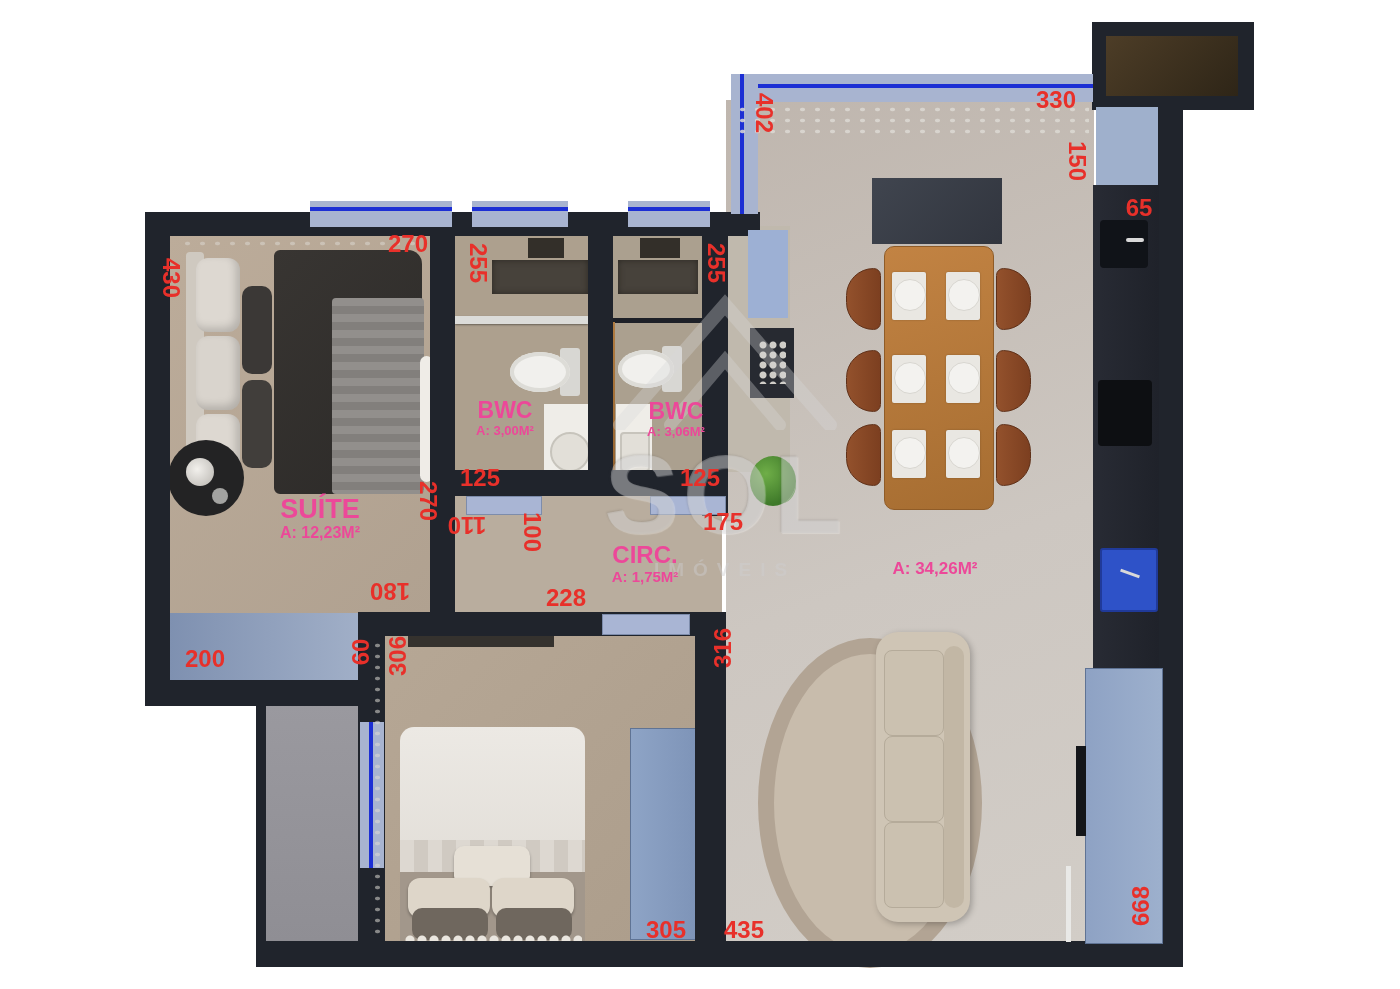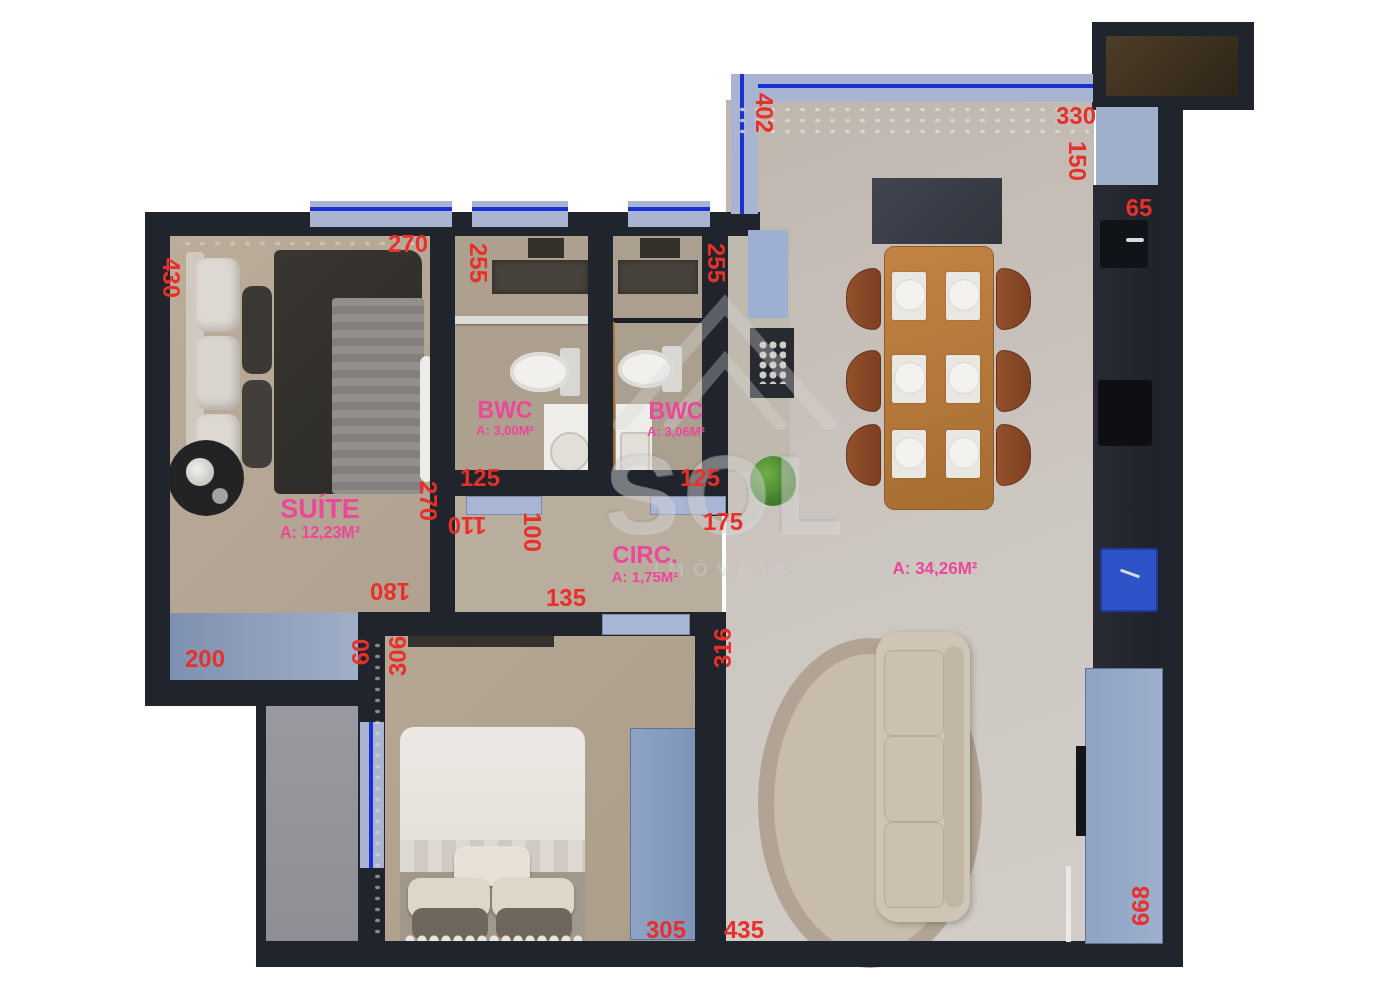--- a/index.html
+++ b/index.html
@@ -217,30 +217,30 @@
   <div class="room-label" style="left:935px;top:569px;">
     <div class="area" style="font-size:17px;">A: 34,26M²</div>
   </div>
 
   <div id="dims">
       <span class="dim" style="left: 171px; top: 278px; transform: translate(-50%, -50%) rotate(90deg);">430</span>
       <span class="dim" style="left: 408px; top: 244px; transform: translate(-50%, -50%) rotate(0deg);">270</span>
       <span class="dim" style="left: 478px; top: 263px; transform: translate(-50%, -50%) rotate(90deg);">255</span>
       <span class="dim" style="left: 716px; top: 263px; transform: translate(-50%, -50%) rotate(90deg);">255</span>
       <span class="dim" style="left: 764px; top: 113px; transform: translate(-50%, -50%) rotate(90deg);">402</span>
-      <span class="dim" style="left: 1056px; top: 116px; transform: translate(-50%, -50%) rotate(0deg); margin-left: 20px;">330</span>
+      <span class="dim" style="left: 1056px; top: 100px; transform: translate(-50%, -50%) rotate(0deg);">330</span>
       <span class="dim" style="left: 1077px; top: 161px; transform: translate(-50%, -50%) rotate(90deg);">150</span>
       <span class="dim" style="left: 1139px; top: 208px; transform: translate(-50%, -50%) rotate(0deg);">65</span>
       <span class="dim" style="left: 480px; top: 478px; transform: translate(-50%, -50%) rotate(0deg);">125</span>
       <span class="dim" style="left: 428px; top: 501px; transform: translate(-50%, -50%) rotate(90deg);">270</span>
       <span class="dim" style="left: 467px; top: 525px; transform: translate(-50%, -50%) rotate(180deg);">110</span>
       <span class="dim" style="left: 532px; top: 532px; transform: translate(-50%, -50%) rotate(90deg);">100</span>
       <span class="dim" style="left: 700px; top: 478px; transform: translate(-50%, -50%) rotate(0deg);">125</span>
       <span class="dim" style="left: 723px; top: 522px; transform: translate(-50%, -50%) rotate(0deg);">175</span>
-      <span class="dim" style="left: 566px; top: 598px; transform: translate(-50%, -50%) rotate(0deg);">135</span>
+      <span class="dim" style="left: 566px; top: 598px; transform: translate(-50%, -50%) rotate(0deg);">228</span>
       <span class="dim" style="left: 390px; top: 591px; transform: translate(-50%, -50%) rotate(180deg);">180</span>
       <span class="dim" style="left: 205px; top: 659px; transform: translate(-50%, -50%) rotate(0deg);">200</span>
       <span class="dim" style="left: 361px; top: 652px; transform: translate(-50%, -50%) rotate(-90deg);">60</span>
       <span class="dim" style="left: 398px; top: 656px; transform: translate(-50%, -50%) rotate(-90deg);">306</span>
       <span class="dim" style="left: 723px; top: 648px; transform: translate(-50%, -50%) rotate(-90deg);">316</span>
       <span class="dim" style="left: 666px; top: 930px; transform: translate(-50%, -50%) rotate(0deg);">305</span>
       <span class="dim" style="left: 744px; top: 930px; transform: translate(-50%, -50%) rotate(0deg);">435</span>
       <span class="dim" style="left: 1141px; top: 906px; transform: translate(-50%, -50%) rotate(-90deg);">668</span>
     </div>
 

